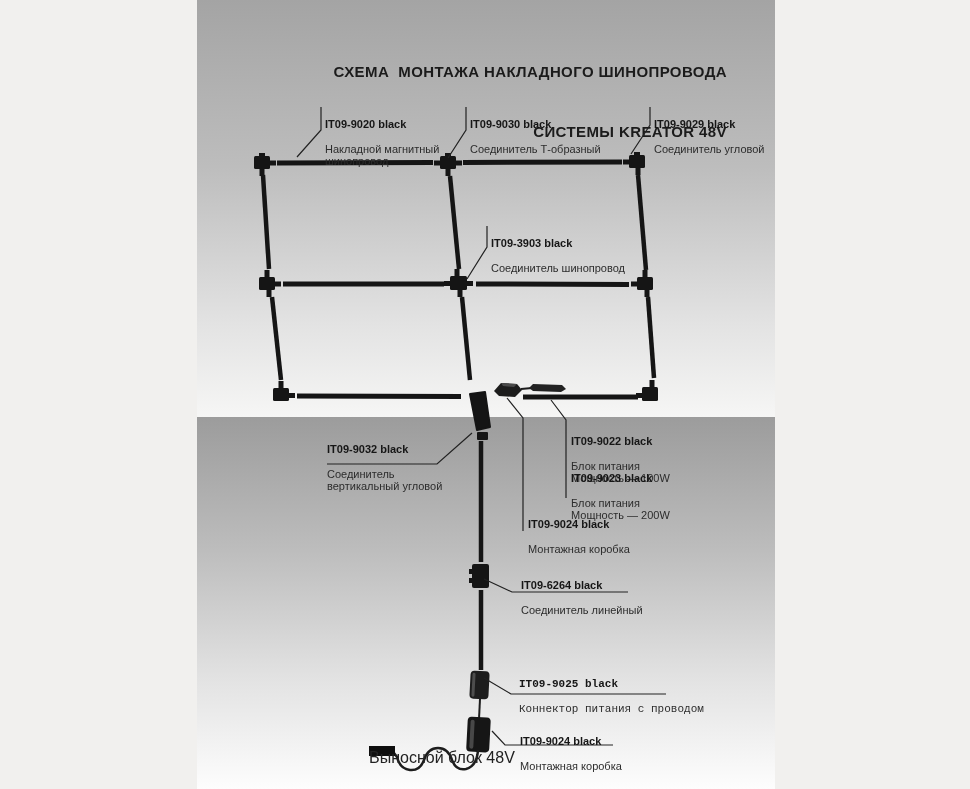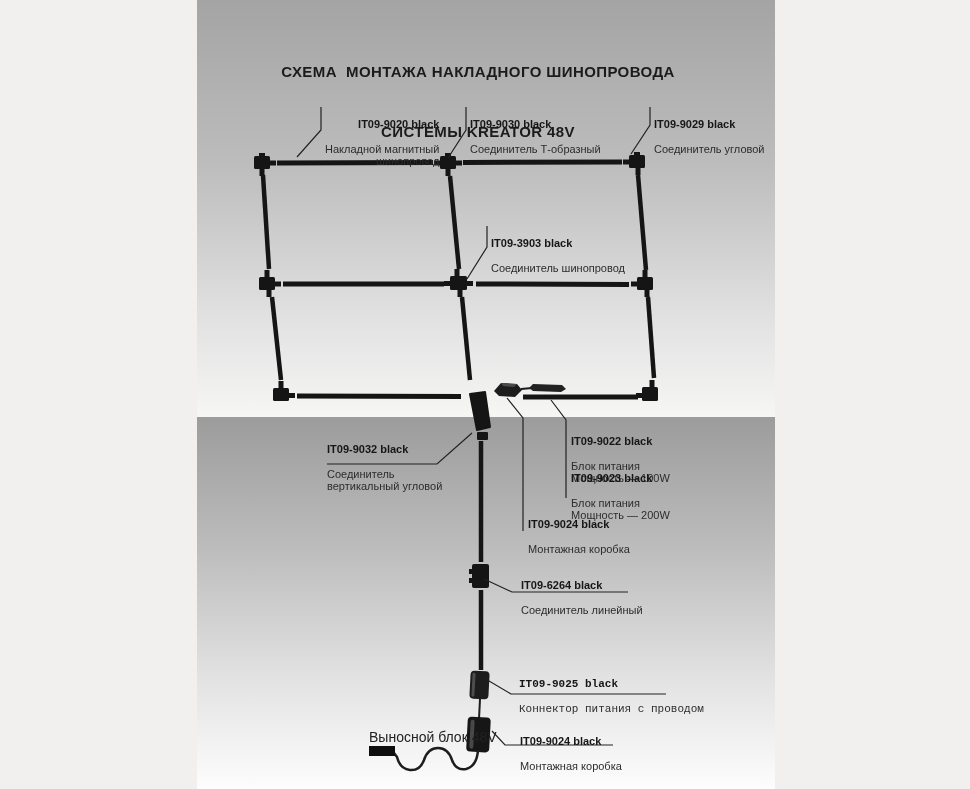--- a/index.html
+++ b/index.html
@@ -12,27 +12,27 @@
   }
   .stage{position:absolute;left:0;top:0;width:970px;height:789px;}
   .content-bg{position:absolute;left:197px;top:0;width:578px;height:789px;}
   .ceiling{position:absolute;left:0;top:0;width:100%;height:417px;
     background:linear-gradient(180deg,#a4a4a4 0%,#bdbdbd 40%,#e3e3e3 78%,#f6f6f5 100%);}
   .wall{position:absolute;left:0;top:417px;width:100%;height:372px;
     background:linear-gradient(180deg,#9c9c9c 0%,#bcbcbc 35%,#e2e2e2 70%,#fdfdfd 100%);}
   svg.diagram{position:absolute;left:0;top:0;}
   .title{
     position:absolute;left:197px;top:22px;width:530px;
-    text-align:center;color:#1b1b1b;font-weight:bold;
-    font-size:15px;line-height:20px;letter-spacing:.4px;white-space:pre-wrap;padding-left:16px;
+    text-align:right;color:#1b1b1b;font-weight:bold;
+    font-size:15px;line-height:20px;letter-spacing:.4px;white-space:pre-wrap;
   }
   .lbl{position:absolute;color:#222;font-size:11px;line-height:12.5px;white-space:pre-line;}
   .lbl .art{font-weight:bold;color:#161616;}
   .lbl .desc{color:#2c2c2c;}
-  .remote-lbl{position:absolute;font-size:14px;color:#222;white-space:pre;}
+  .remote-lbl{position:absolute;font-size:16px;color:#222;white-space:pre;margin-top:20px;}
 </style>
 </head>
 <body>
 
 <div class="stage">
 
   <div class="content-bg">
     <div class="ceiling"></div>
     <div class="wall"></div>
   </div>
@@ -164,21 +164,21 @@
         <path d="M327,464 L437,464 L472,433"></path>
         <path d="M551,400 L566,420 L566,498"></path>
         <path d="M507,398 L523,418 L523,531"></path>
         <path d="M484,579 L512,592 L628,592"></path>
         <path d="M484,678 L511,694 L666,694"></path>
         <path d="M492,731 L505,745 L613,745"></path>
       </g>
     </g>
   </svg>
 
-  <div class="lbl" style="left:325px;top:105px;text-align:right;">
+  <div class="lbl" style="left:325px;top:105px;">
     <div class="art">IT09-9020 black</div>
     <div class="desc">Накладной магнитный
 шинопровод</div>
   </div>
 
   <div class="lbl" style="left:470px;top:105px;">
     <div class="art">IT09-9030 black</div>
     <div class="desc">Соединитель Т-образный</div>
   </div>
 

